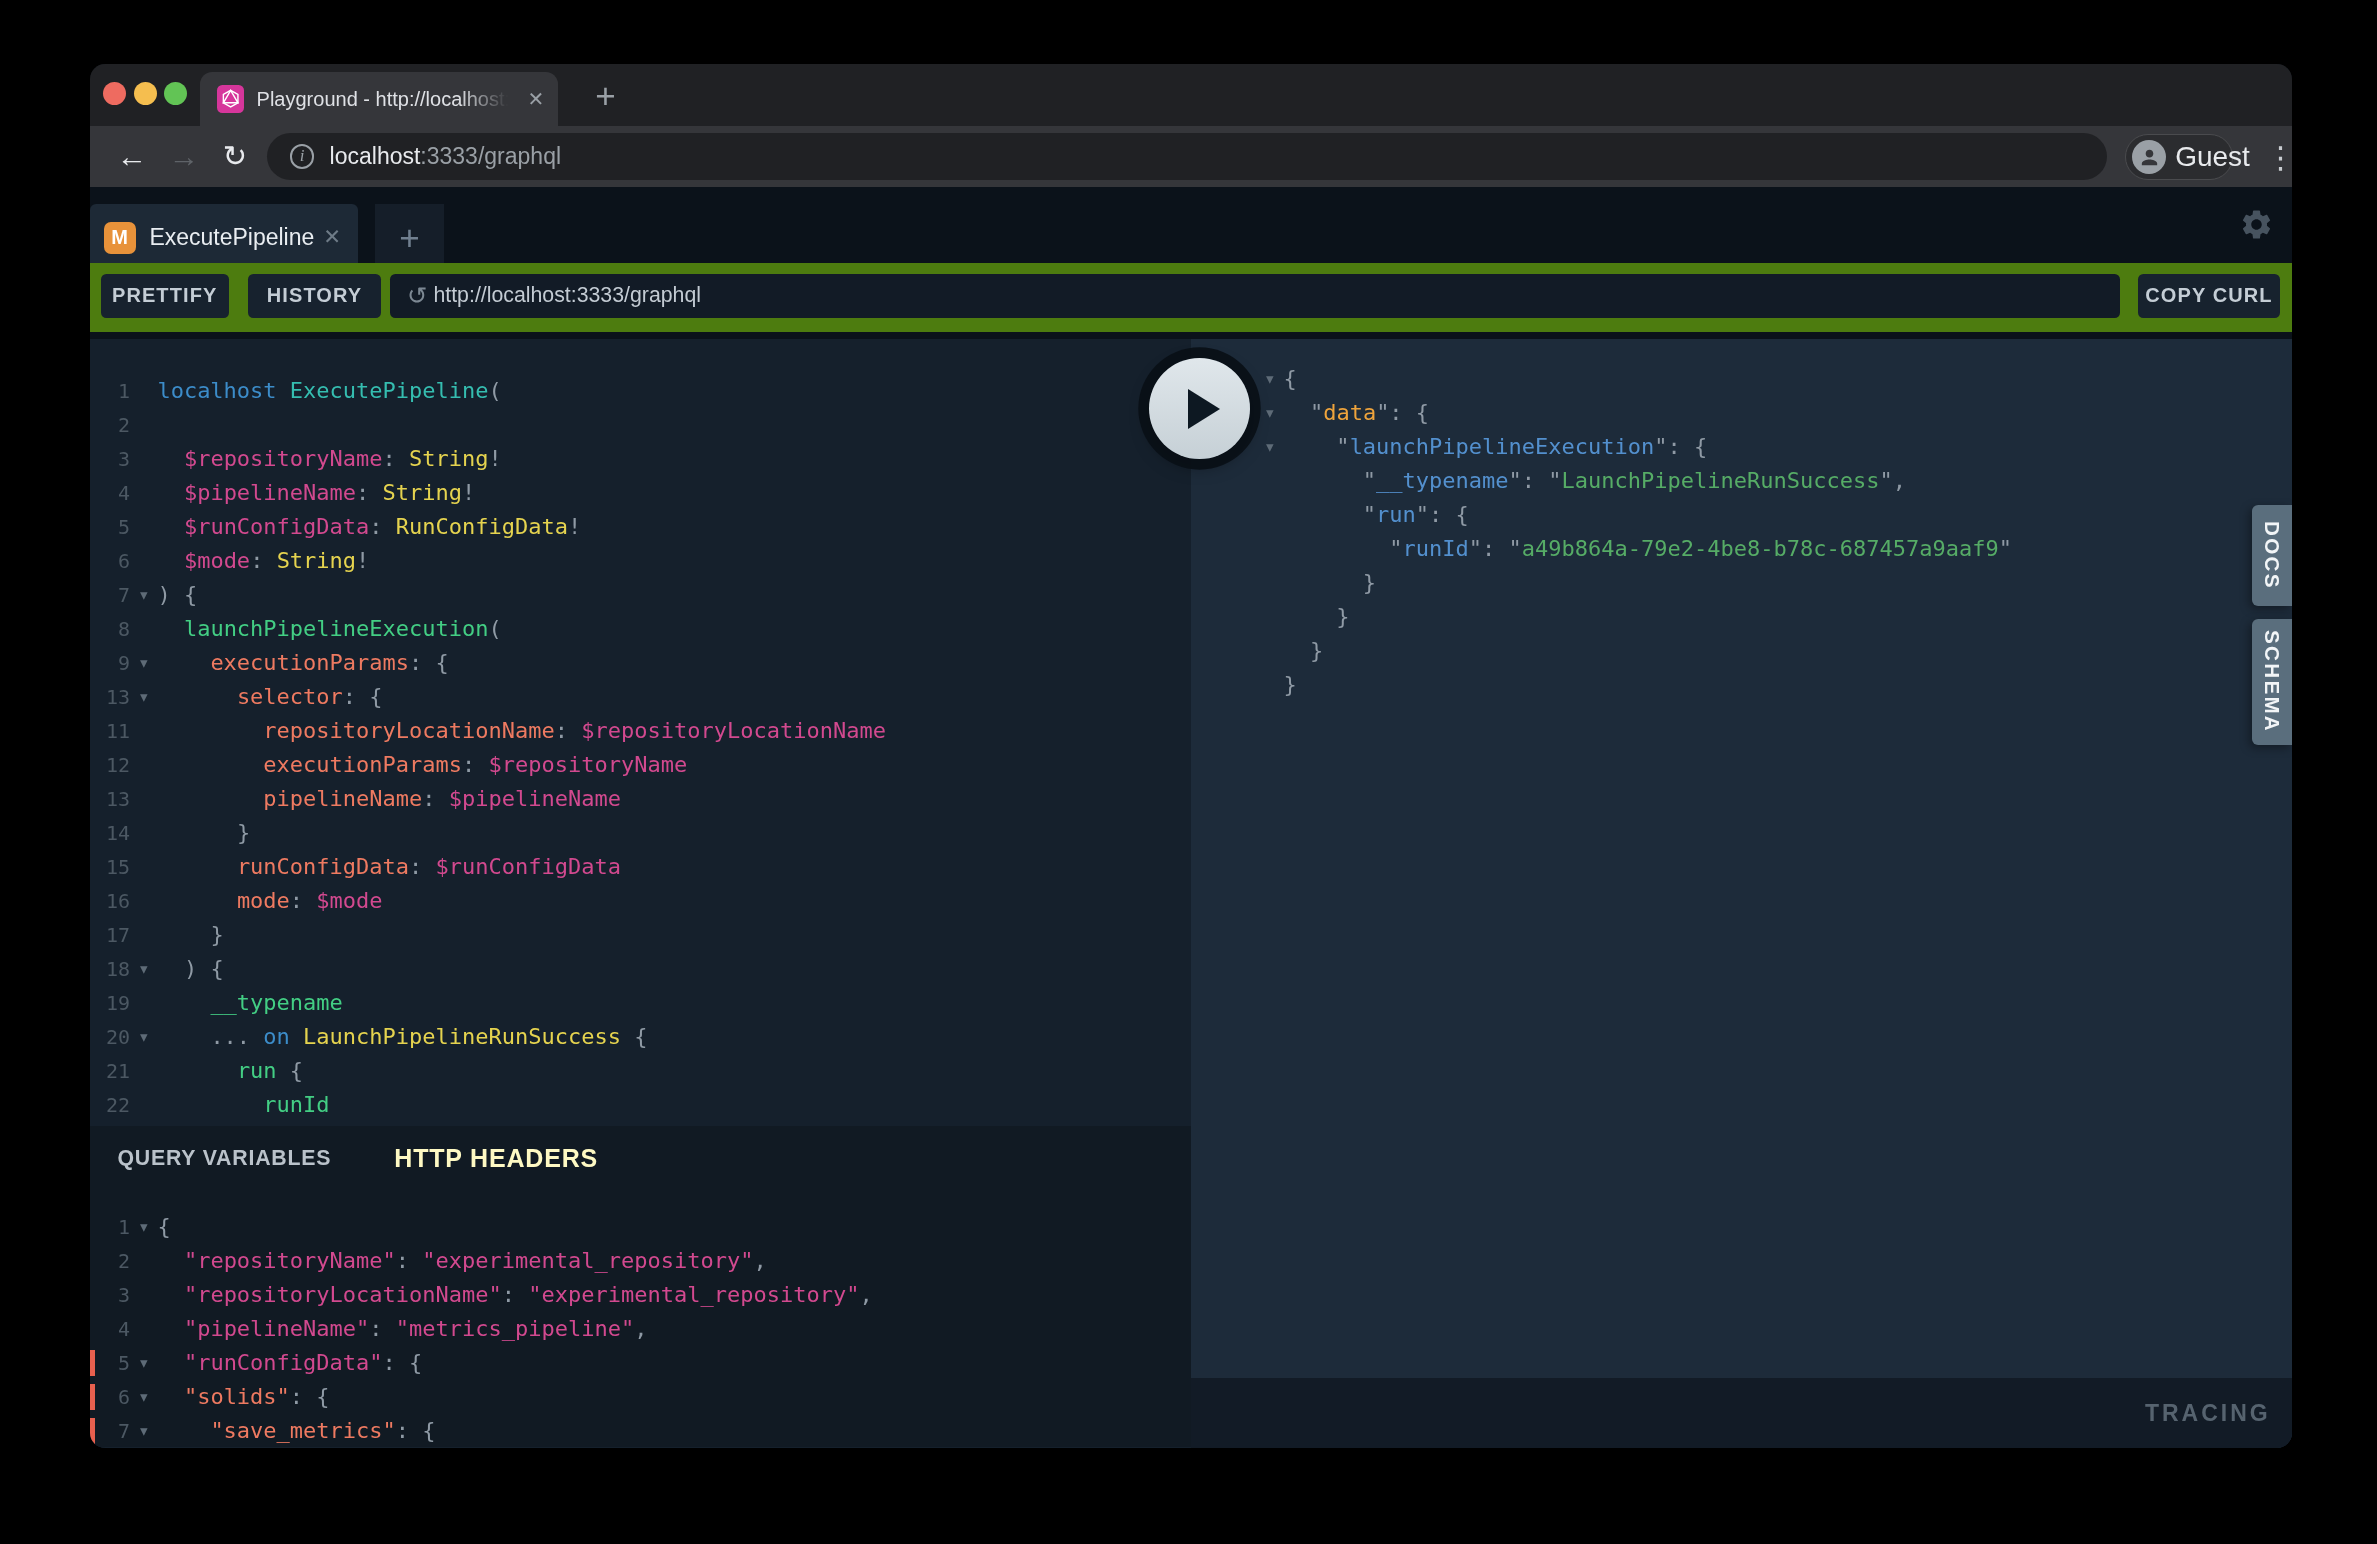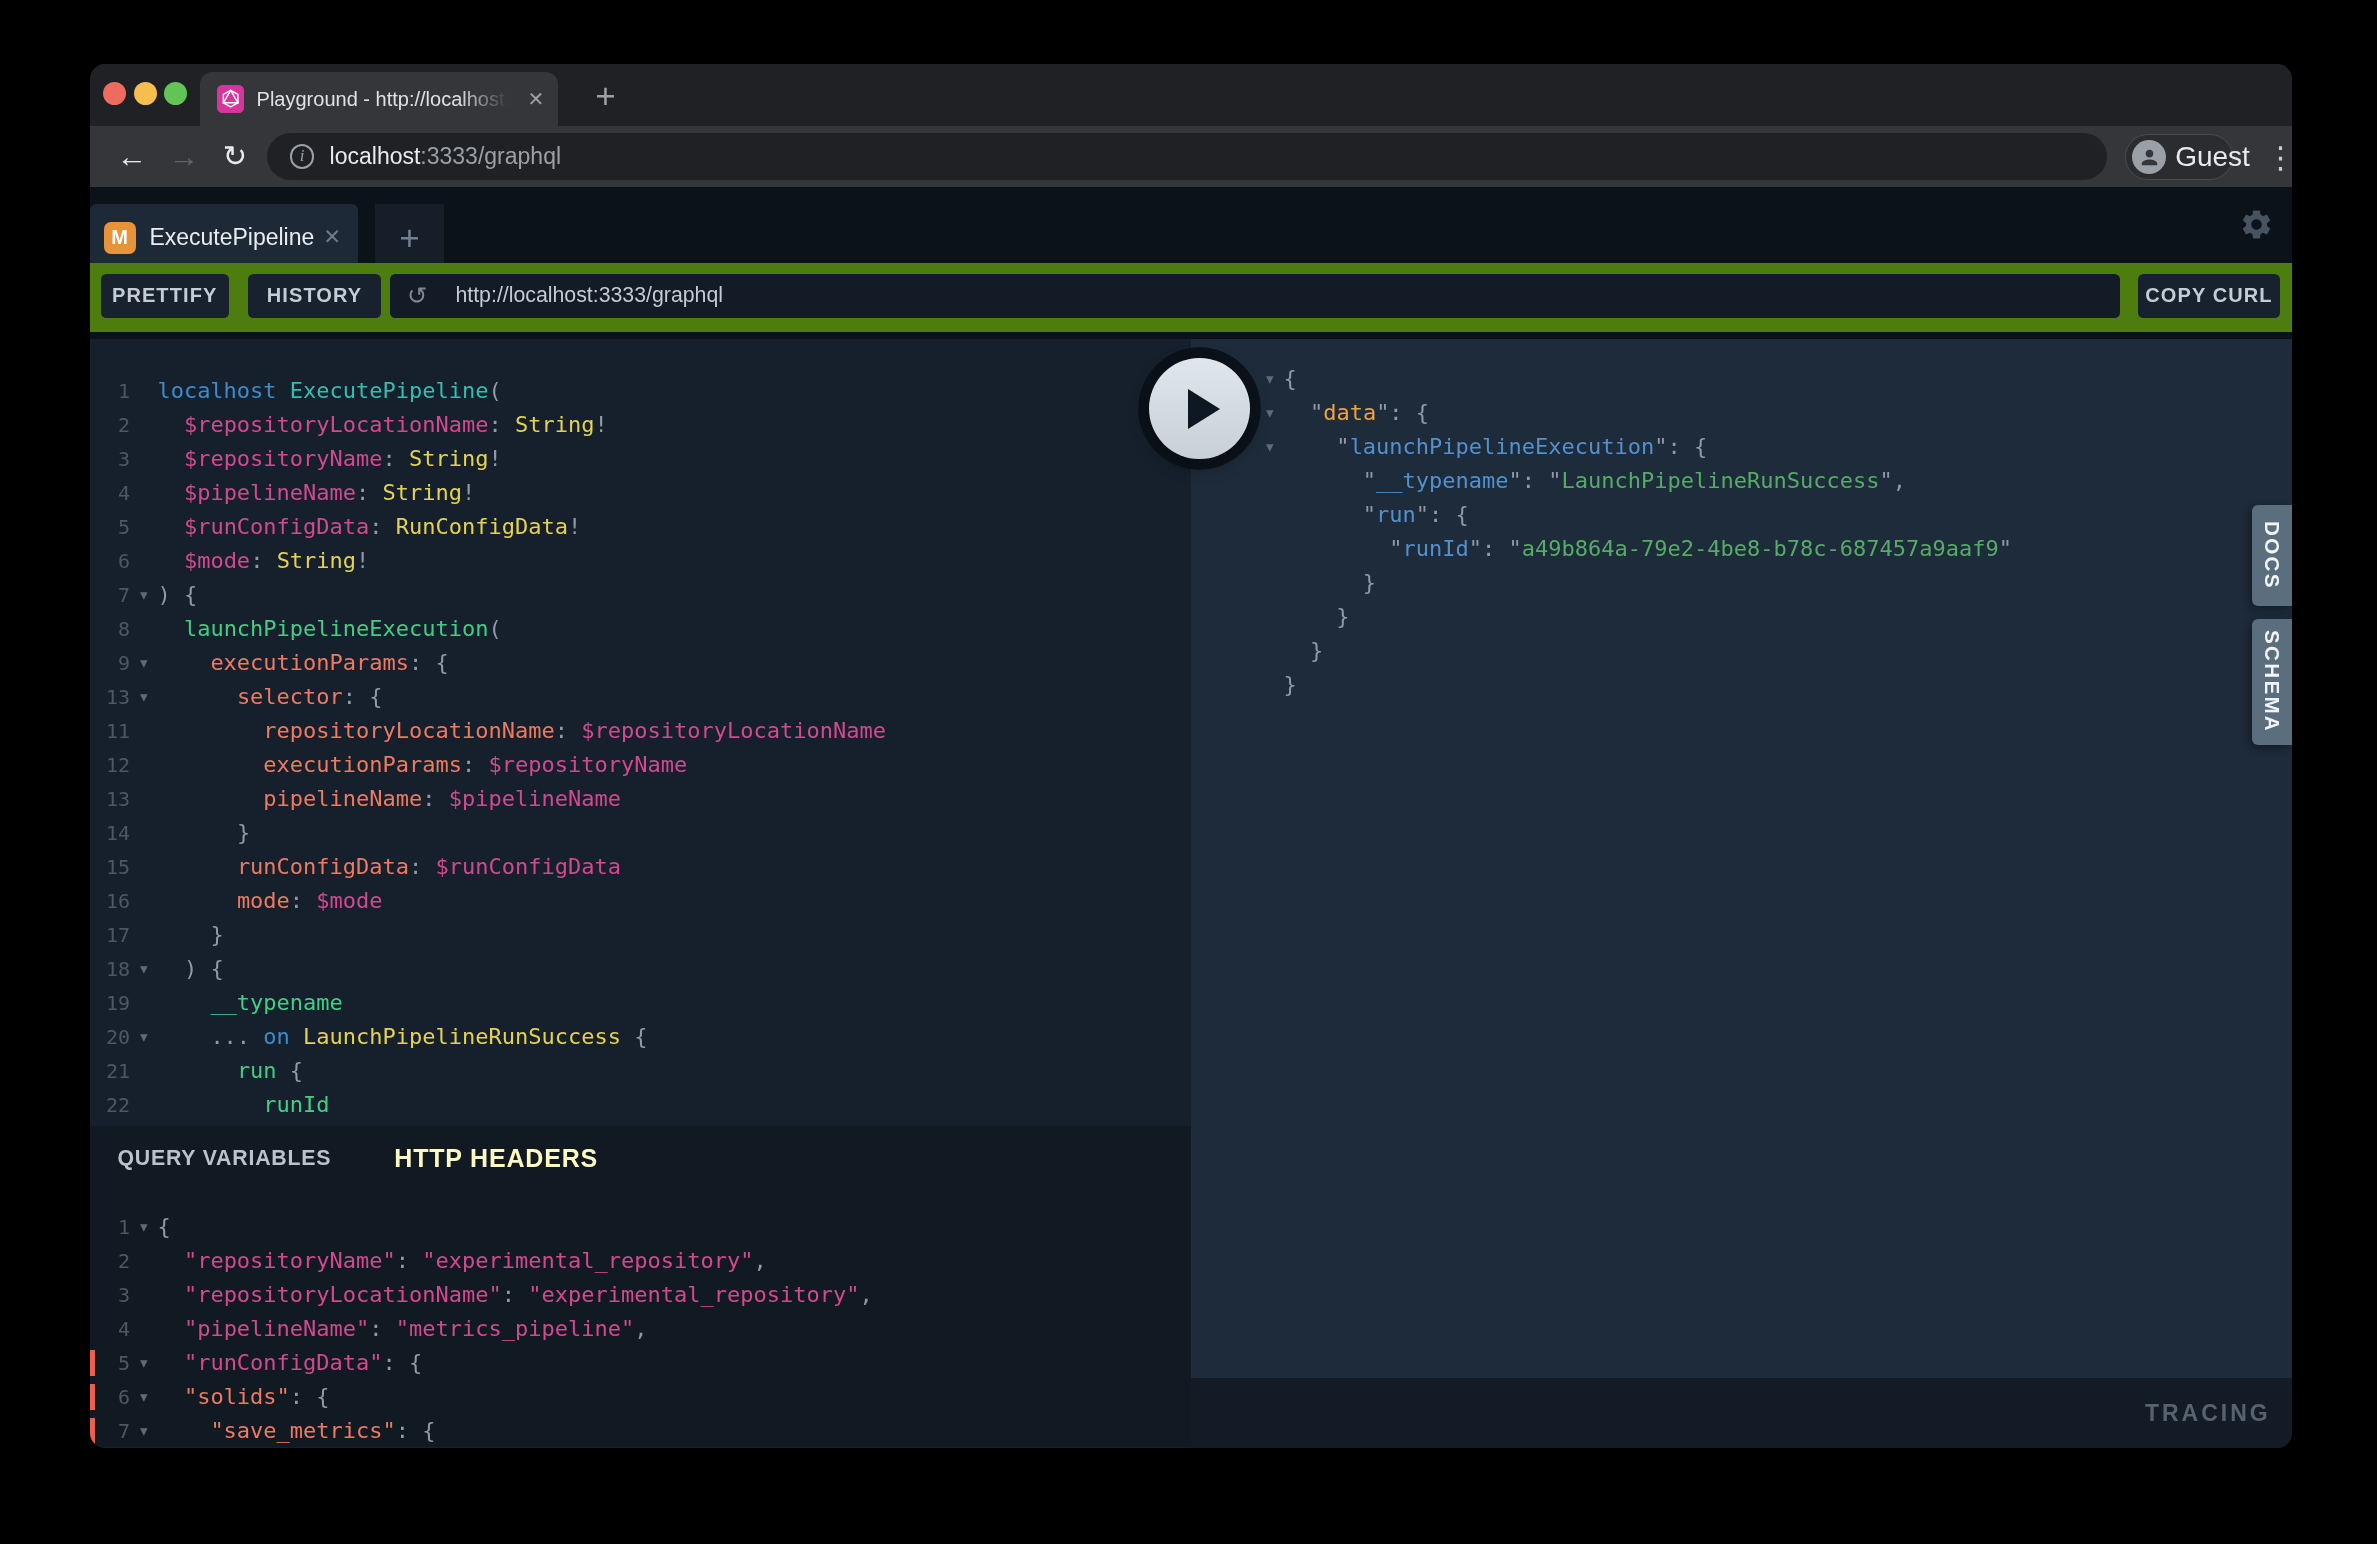--- a/index.html
+++ b/index.html
@@ -66,21 +66,21 @@
   .pg-toolbar { position:absolute; left:0; top:76px; width:100%; height:69px; background:#4d7c0f; }
   .pg-btn { position:absolute; top:10.7px; height:44px; background:#17222E; border-radius:5.3px; border:none;
             color:#C4CDD5; font-family:"Liberation Sans",sans-serif; font-size:20px; font-weight:bold;
             letter-spacing:1.1px; display:flex; align-items:center; justify-content:center; }
   .btn-prettify { left:10.7px; width:128px; }
   .btn-history  { left:158px; width:133px; }
   .btn-copycurl { left:2048px; width:142px; }
   .endpoint { position:absolute; left:300px; top:10.7px; width:1730px; height:44px; background:#121B26;
               border-radius:5.3px; display:flex; align-items:center; padding:0 17px; }
   .endpoint .hist-icon { color:#7C8893; font-size:24.4px; flex:none; }
-  .endpoint .endpoint-url { margin-left:28px; color:#C3CBD3; font-size:21.3px;text-align:right; }
+  .endpoint .endpoint-url { margin-left:6px; color:#C3CBD3; font-size:21.3px;text-align:right; }
 
   .left-pane { position:absolute; left:0; top:152px; width:1101px; height:1109px; background:#15202C; }
   .editor { position:absolute; left:0; top:0; width:100%; height:787px; padding-top:35px; overflow:hidden; }
 
   .varpanel { position:absolute; left:0; top:787px; width:100%; height:321px; background:#111A23; overflow:hidden; }
   .varheader { display:flex; align-items:center; height:64px; padding-left:27.4px; gap:63px; }
   .vartab-active { color:#BAC2CA; font-size:21.3px; font-weight:bold; letter-spacing:0.8px; }
   .vartab-inactive { color:#fef9c3; font-size:25px; font-weight:bold; letter-spacing:0.8px; }
   .varcode { padding-top:20px; }
 
@@ -188,21 +188,20 @@
       <div class="left-pane">
         <div class="editor">
             <div class="code-row">
               <span class="ln">1</span>
               <span class="fold"></span>
               <pre class="ct"><span class="t-kw">localhost</span><span class="t-pl"> </span><span class="t-def">ExecutePipeline</span><span class="t-pn">(</span></pre>
             </div>
             <div class="code-row">
               <span class="ln">2</span>
               <span class="fold"></span>
-              <pre class="ct"><span class="t-pl">  </span><span class="t-vr">$repositoryLocationName</span><span class="t-pn">: </span><span class="t-ty">String</span><span class="t-pn">!</span></pre>
             </div>
             <div class="code-row">
               <span class="ln">3</span>
               <span class="fold"></span>
               <pre class="ct"><span class="t-pl">  </span><span class="t-vr">$repositoryName</span><span class="t-pn">: </span><span class="t-ty">String</span><span class="t-pn">!</span></pre>
             </div>
             <div class="code-row">
               <span class="ln">4</span>
               <span class="fold"></span>
               <pre class="ct"><span class="t-pl">  </span><span class="t-vr">$pipelineName</span><span class="t-pn">: </span><span class="t-ty">String</span><span class="t-pn">!</span></pre>

